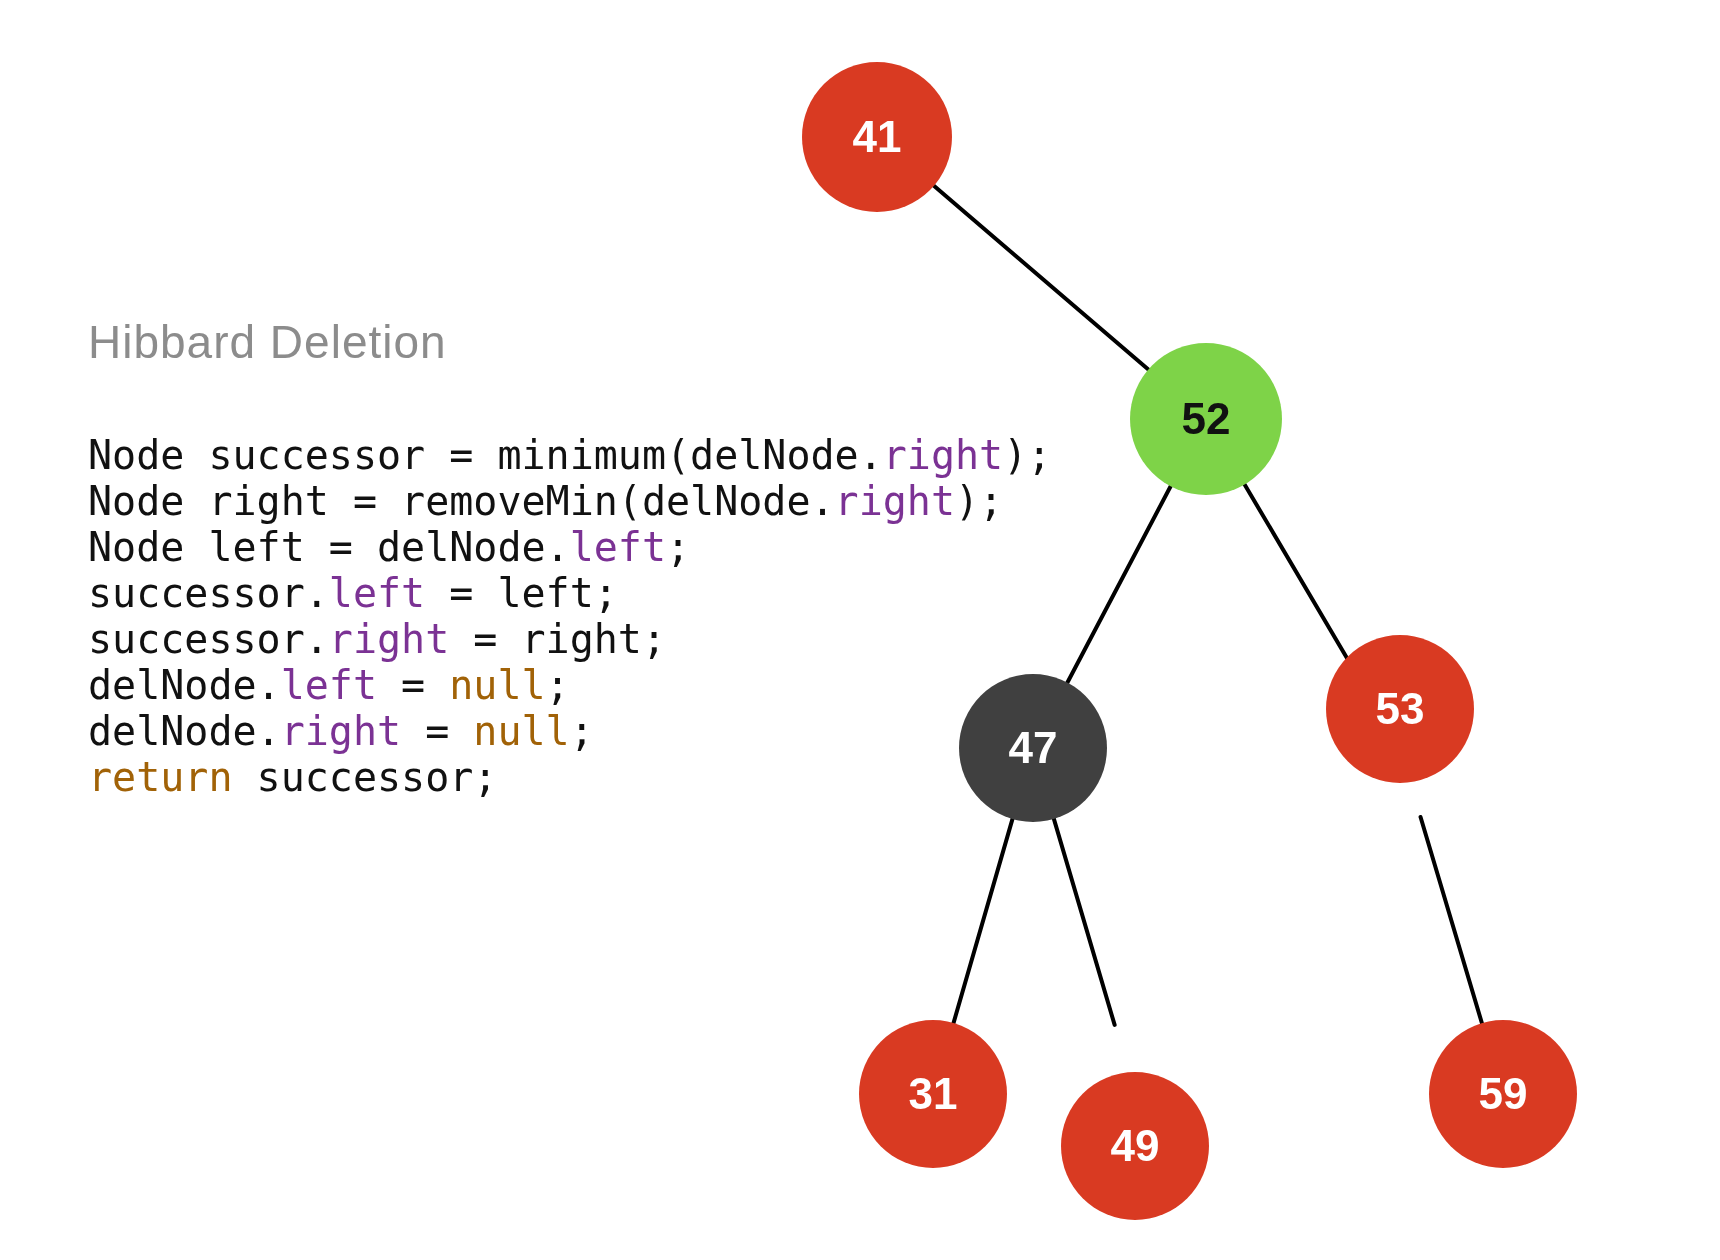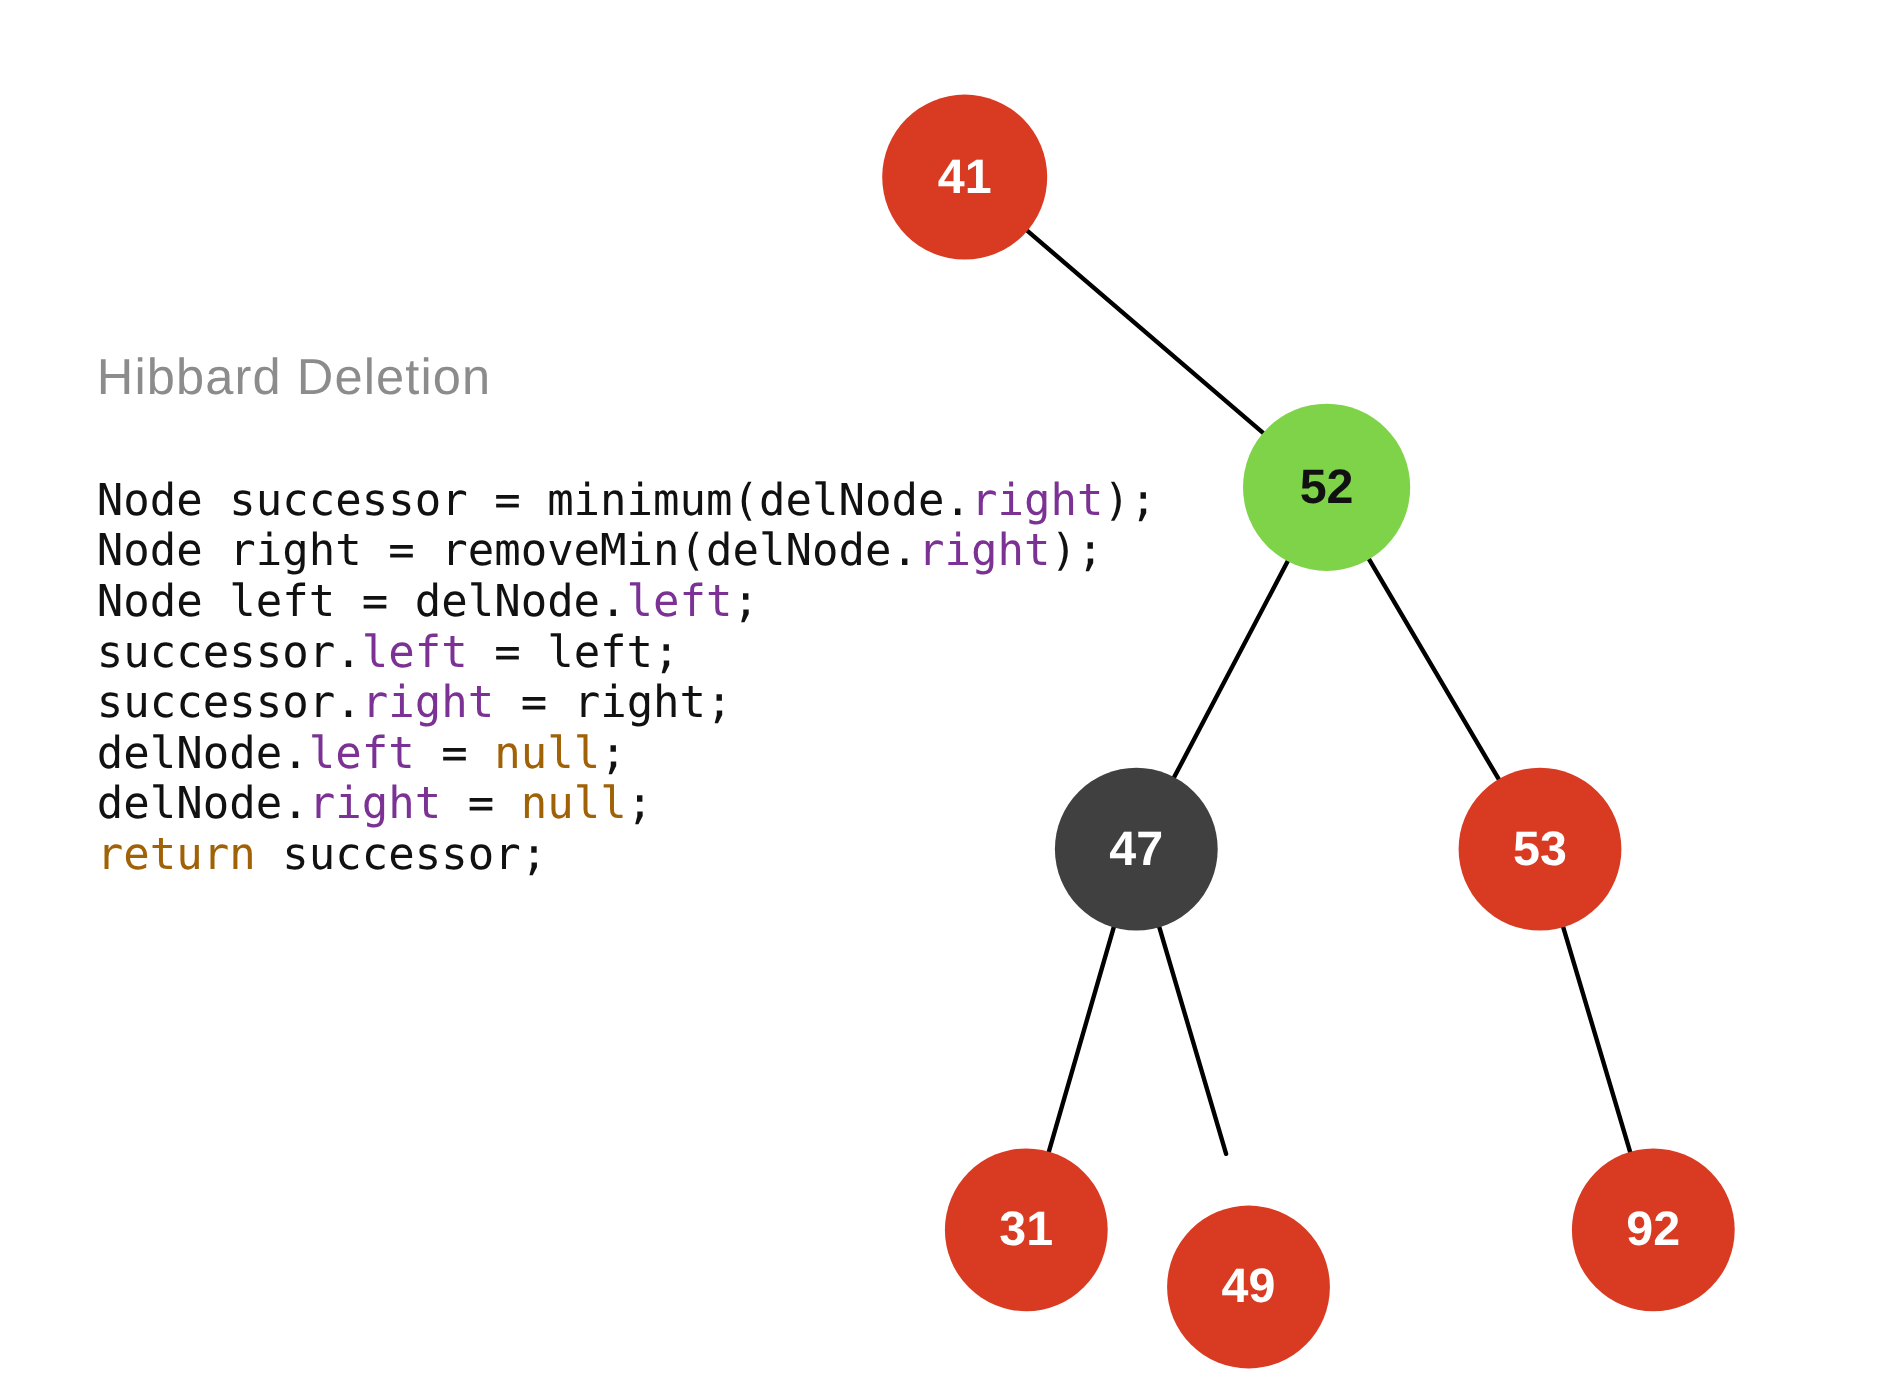--- a/index.html
+++ b/index.html
@@ -42,21 +42,20 @@
   .tok-kw   { color: #a16207; }
   .tok-plain { color: #111111; }
 
   
   #tree {
     position: absolute;
     left: 0;
     top: 0;
     width: 1720px;
     height: 1085px;
-    margin-top: 24px;
   }
   #edges {
     position: absolute;
     left: 0;
     top: 0;
     width: 1720px;
     height: 1260px;
   }
   .node {
     position: absolute;
@@ -90,27 +89,27 @@
       </svg>
   <div class="node" style="left: 802px; top: 62px; width: 150px; height: 150px; background: rgb(217, 58, 34); color: rgb(255, 255, 255);">
         <span>41</span>
       </div>
       <div class="node" style="left: 1130px; top: 343px; width: 152px; height: 152px; background: rgb(126, 211, 72); color: rgb(17, 17, 17);">
         <span>52</span>
       </div>
       <div class="node" style="left: 959px; top: 674px; width: 148px; height: 148px; background: #404040; color: rgb(255, 255, 255);">
         <span>47</span>
       </div>
-      <div class="node" style="left: 1326px; top: 674px; width: 148px; height: 148px; background: rgb(217, 58, 34); color: rgb(255, 255, 255);">
+      <div class="node" style="left: 1326px; top: 635px; width: 148px; height: 148px; background: rgb(217, 58, 34); color: rgb(255, 255, 255);">
         <span>53</span>
       </div>
       <div class="node" style="left: 859px; top: 1020px; width: 148px; height: 148px; background: rgb(217, 58, 34); color: rgb(255, 255, 255);">
         <span>31</span>
       </div>
       <div class="node" style="left: 1061px; top: 1072px; width: 148px; height: 148px; background: rgb(217, 58, 34); color: rgb(255, 255, 255);">
         <span>49</span>
       </div>
       <div class="node" style="left: 1429px; top: 1020px; width: 148px; height: 148px; background: rgb(217, 58, 34); color: rgb(255, 255, 255);">
-        <span>92</span>
+        <span>59</span>
       </div>
     </div>
 
 </div>
 
 </body></html>

